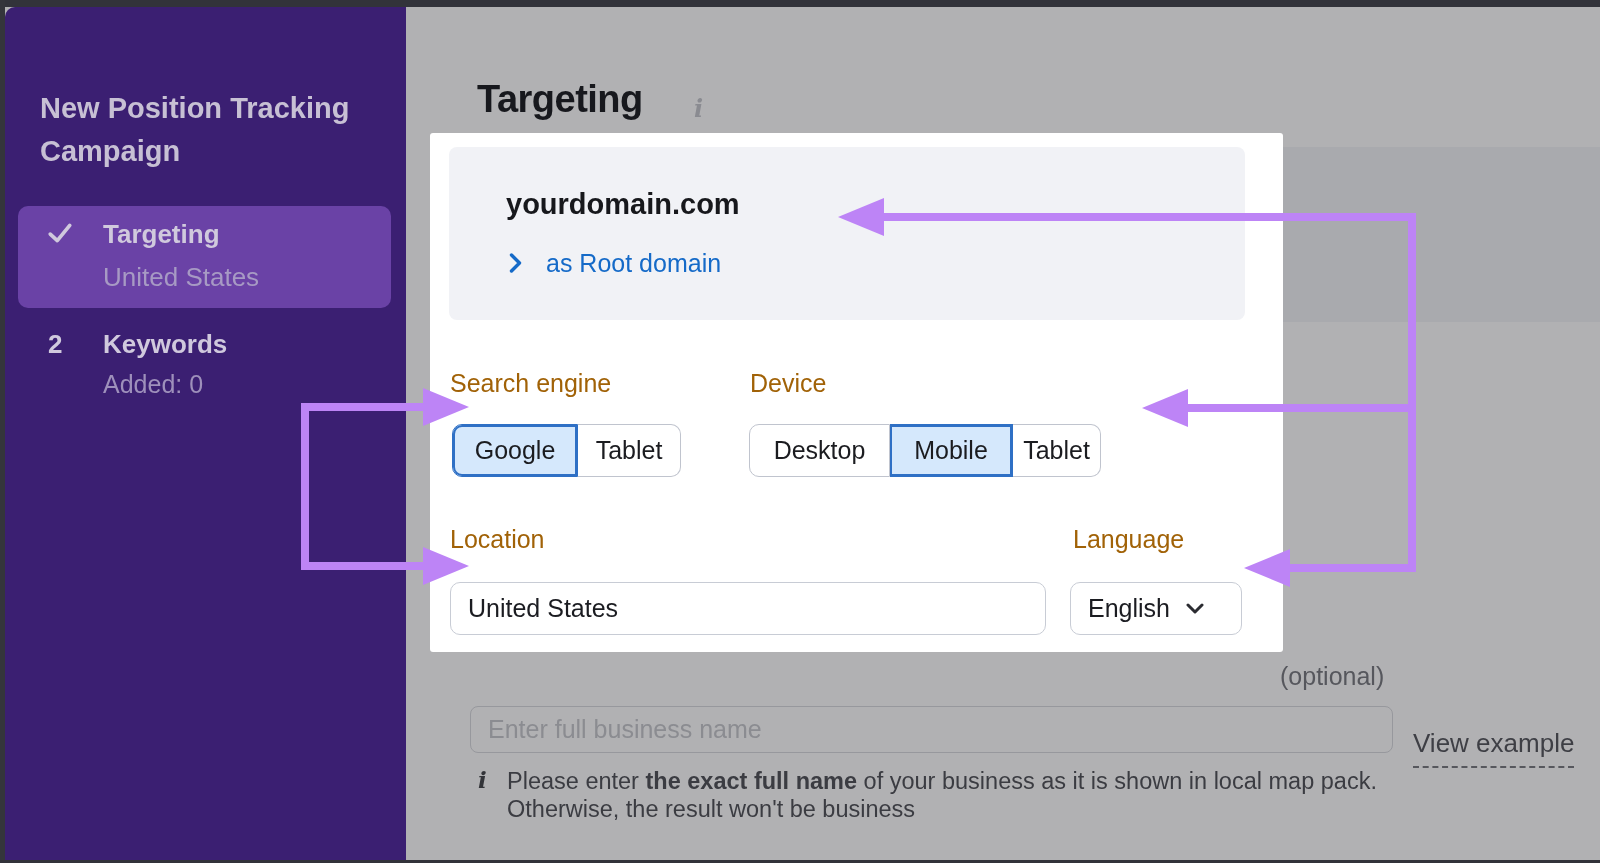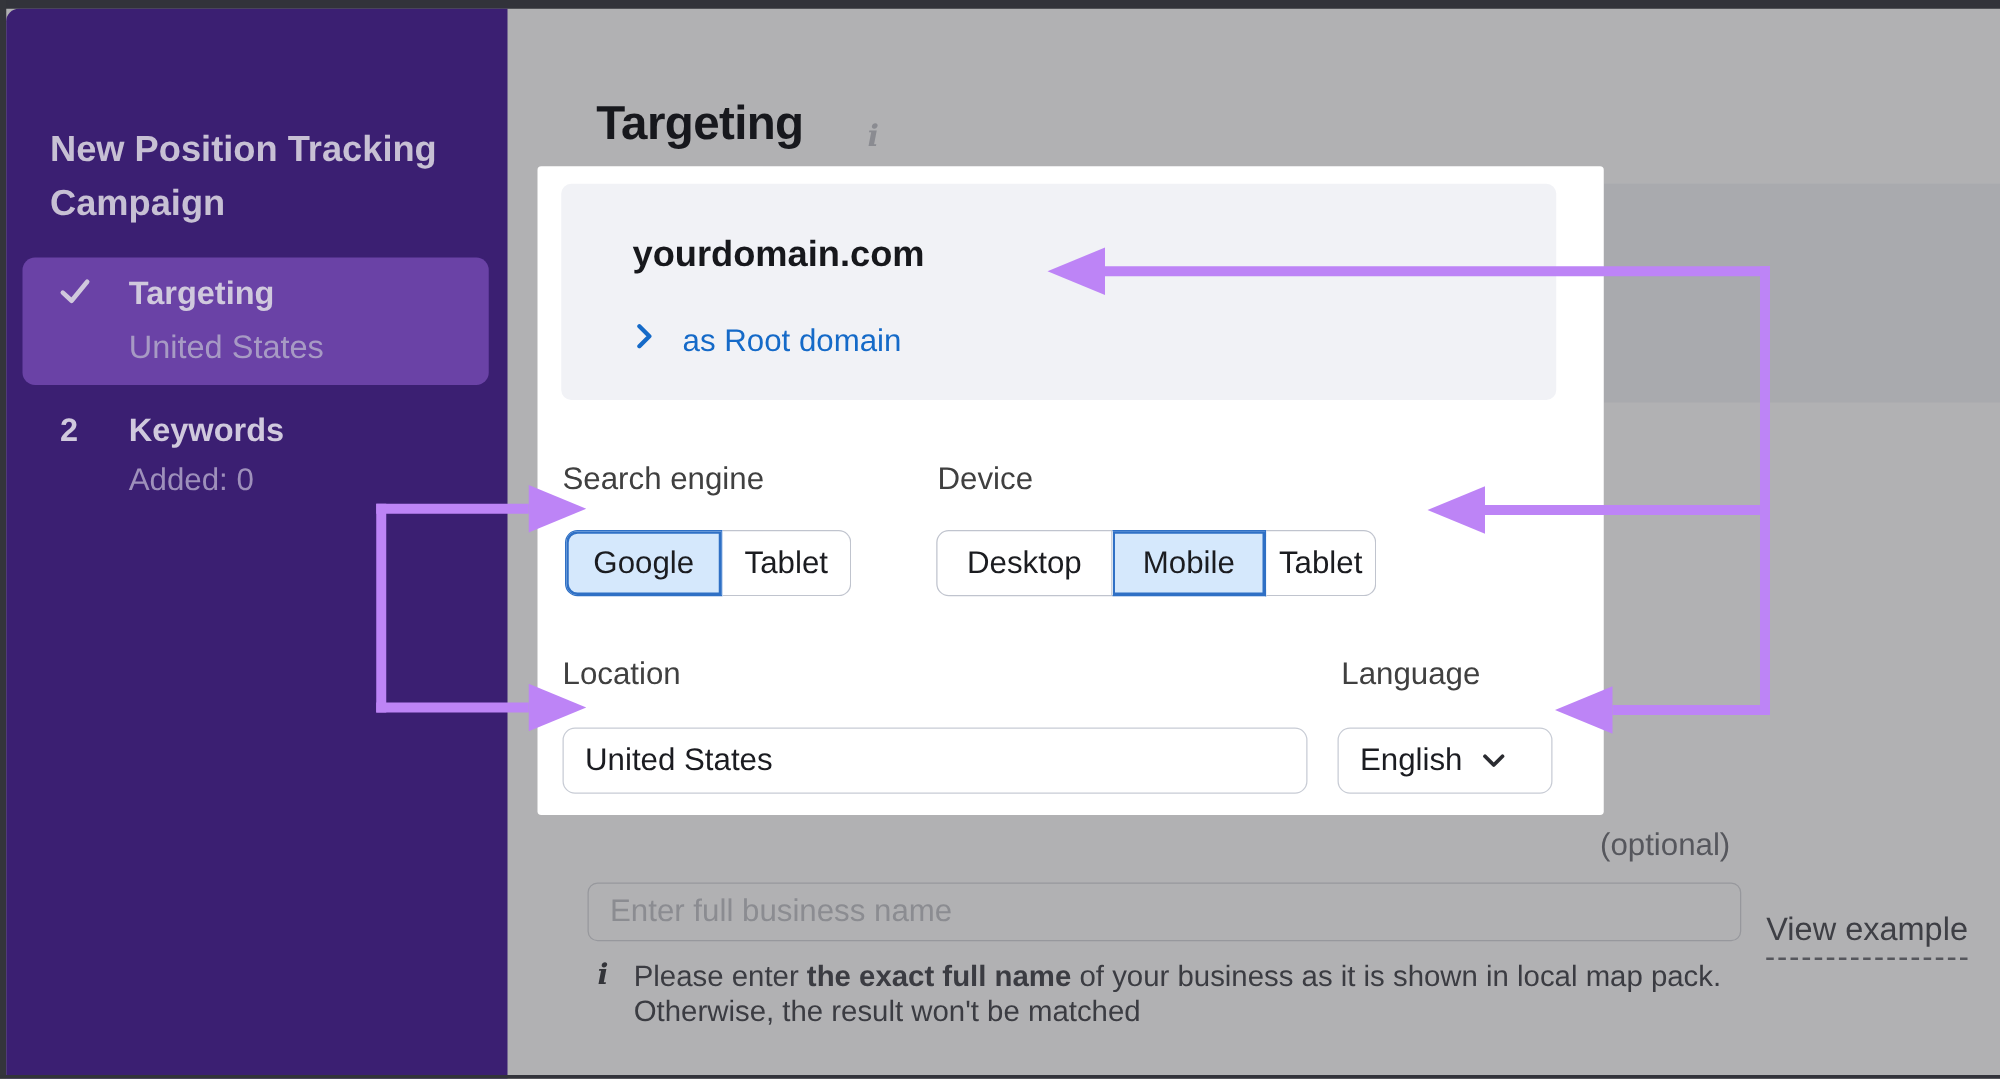--- a/index.html
+++ b/index.html
@@ -6,41 +6,41 @@
   #app{
     position:relative;width:1600px;height:863px;overflow:hidden;
     font-family:"Liberation Sans",sans-serif;background:#b1b1b3;
   }
   
   .frame-top{position:absolute;left:0;top:0;width:1600px;height:7px;background:#32333a;}
   .frame-left{position:absolute;left:0;top:0;width:5px;height:863px;background:#34353b;}
   .frame-bottom{position:absolute;left:0;top:860px;width:1600px;height:3px;background:#32333a;}
   
   .sidebar{position:absolute;left:5px;top:7px;width:401px;height:856px;background:#3b1f72;border-top-left-radius:10px;}
-  .sidebar-title{position:absolute;left:35px;top:80px;width:340px;font-size:29px;font-weight:700;line-height:43px;color:#c7c0d4;margin-top:12px;}
+  .sidebar-title{position:absolute;left:35px;top:80px;width:340px;font-size:29px;font-weight:700;line-height:43px;color:#c7c0d4;}
   .step-active{position:absolute;left:13px;top:199px;width:373px;height:102px;background:#6a42a6;border-radius:10px;cursor:pointer;}
   .check-icon{position:absolute;left:42px;top:213px;width:26px;height:26px;}
   .step1-label{position:absolute;left:98px;top:212px;font-size:26px;font-weight:700;color:#d0c9dd;}
   .step1-sub{position:absolute;left:98px;top:255px;font-size:26px;color:#a79ac4;}
   .step2{position:absolute;left:13px;top:315px;width:373px;height:90px;cursor:pointer;}
   .step2-num{position:absolute;left:43px;top:322px;font-size:26px;font-weight:700;color:#d0c9dd;}
   .step2-label{position:absolute;left:98px;top:322px;font-size:26px;font-weight:700;color:#d0c9dd;}
   .step2-sub{position:absolute;left:98px;top:363px;font-size:25px;color:#9e90bb;}
   
   .dim-band{position:absolute;left:1283px;top:147px;width:317px;height:175px;background:#a9aaae;}
   .page-title{position:absolute;left:477px;top:78px;font-size:38px;font-weight:800;letter-spacing:-0.5px;color:#17181d;}
   .title-info{position:absolute;left:694px;top:94px;font-family:"DejaVu Serif",serif;font-style:italic;font-weight:700;font-size:24px;color:#8a8b91;cursor:pointer;}
   
   .card{position:absolute;left:430px;top:133px;width:853px;height:519px;background:#ffffff;border-radius:3px;}
   .domain-box{position:absolute;left:19px;top:14px;width:796px;height:173px;background:#f1f2f6;border-radius:8px;}
   .domain-name{position:absolute;left:57px;top:41px;font-size:29px;font-weight:700;color:#17181c;}
-  .root-link{position:absolute;left:60px;top:112px;height:30px;display:flex;align-items:flex-start;cursor:pointer;}
+  .root-link{position:absolute;left:60px;top:101px;height:30px;display:flex;align-items:center;cursor:pointer;}
   .root-chevron{width:13px;height:20px;margin-right:24px;}
   .root-text{font-size:25px;color:#156ac8;}
-  .field-label{position:absolute;font-size:25px;color:#404040;}
+  .field-label{position:absolute;font-size:25px;color:#a16207;}
   .lbl-engine{left:20px;top:236px;}
   .lbl-device{left:320px;top:236px;}
   .lbl-location{left:20px;top:392px;}
   .lbl-language{left:643px;top:392px;}
   .seg-group{position:absolute;top:291px;height:53px;display:flex;border-radius:10px;}
   .seg-engine{left:22px;}
   .seg-device{left:319px;}
   .seg{box-sizing:border-box;height:53px;display:flex;align-items:center;justify-content:center;
        font-size:25px;color:#1b1c20;background:#ffffff;border:1px solid #c0c4ce;cursor:pointer;}
   .seg.first{border-radius:10px 0 0 10px;}
@@ -152,21 +152,21 @@
         <path d="M2 2 L9 9 L16 2" fill="none" stroke="#2b2c31" stroke-width="3" stroke-linecap="round" stroke-linejoin="round"></path>
       </svg>
     </div>
   </div>
 
   <div class="biz-optional">(optional)</div>
   <input class="biz-input" type="text" placeholder="Enter full business name" style="">
   <div class="view-example">View example</div>
   <div class="note-icon">i</div>
   <div class="note-line1"><span>Please enter </span><b>the exact full name</b><span> of your business as it is shown in local map pack.</span></div>
-  <div class="note-line2">Otherwise, the result won't be matched</div>
+  <div class="note-line2">Otherwise, the result won't be business</div>
 
   <div class="arrow ar-h1"></div>
   <div class="arrow ar-v-right"></div>
   <div class="arrow ar-h2"></div>
   <div class="arrow ar-h3"></div>
   <div class="head head-left ah1"></div>
   <div class="head head-left ah2"></div>
   <div class="head head-left ah3"></div>
   <div class="arrow ar-v-left"></div>
   <div class="arrow ar-h4"></div>

